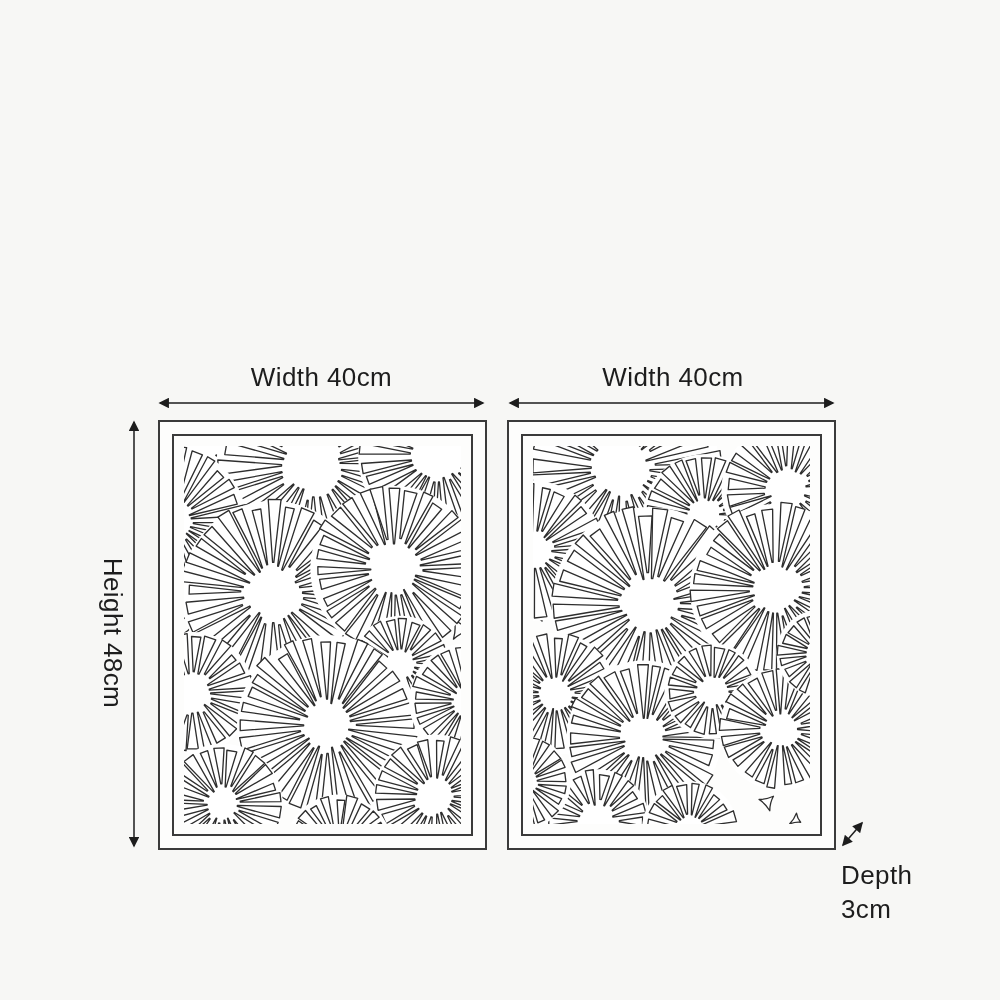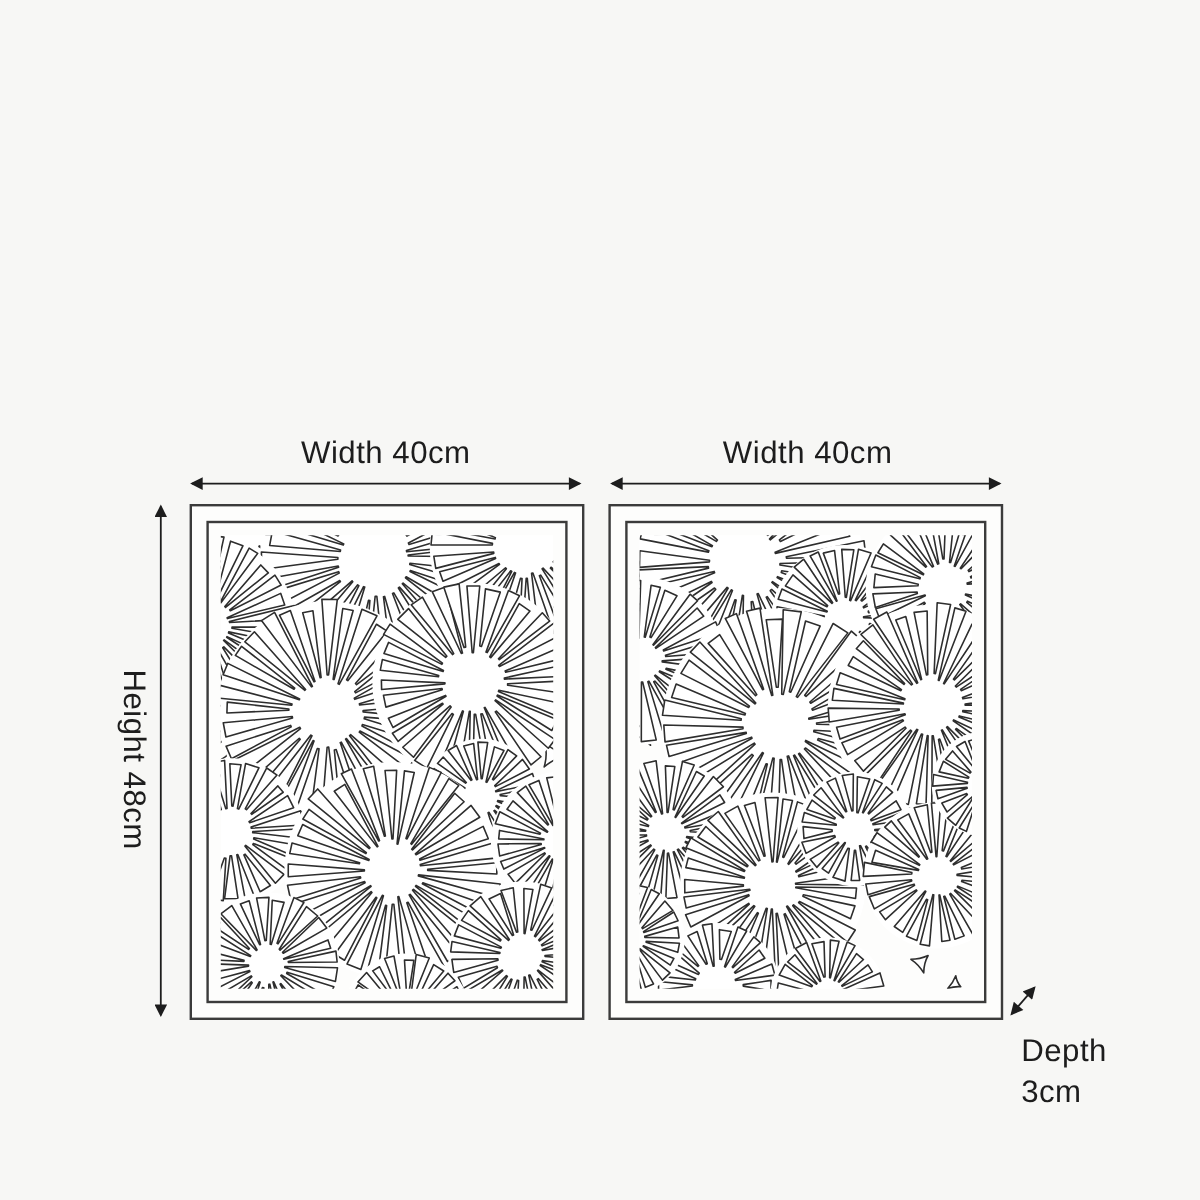--- a/index.html
+++ b/index.html
@@ -18,21 +18,21 @@
     letter-spacing:0.4px;
     color:#1d1d1d;
     white-space:nowrap;
   }
   .width-label-left{left:156px;top:362px;width:331px;text-align:center;}
   .width-label-right{left:507px;top:362px;width:332px;text-align:center;}
   .height-label{
     left:112px;top:633px;
     transform:translate(-50%,-50%) rotate(90deg);
   }
-  .depth-label{left:841px;top:858px;line-height:1.32;margin-left:10px;}
+  .depth-label{left:841px;top:858px;line-height:1.32;}
   .frame{
     position:absolute;
     border:2px solid #3b3b3b;
     background:#fdfdfc;
     box-sizing:border-box;
   }
   .frame-left{left:158px;top:420px;width:329px;height:430px;}
   .frame-right{left:507px;top:420px;width:329px;height:430px;}
   .frame-inner{
     position:absolute;inset:12px;

